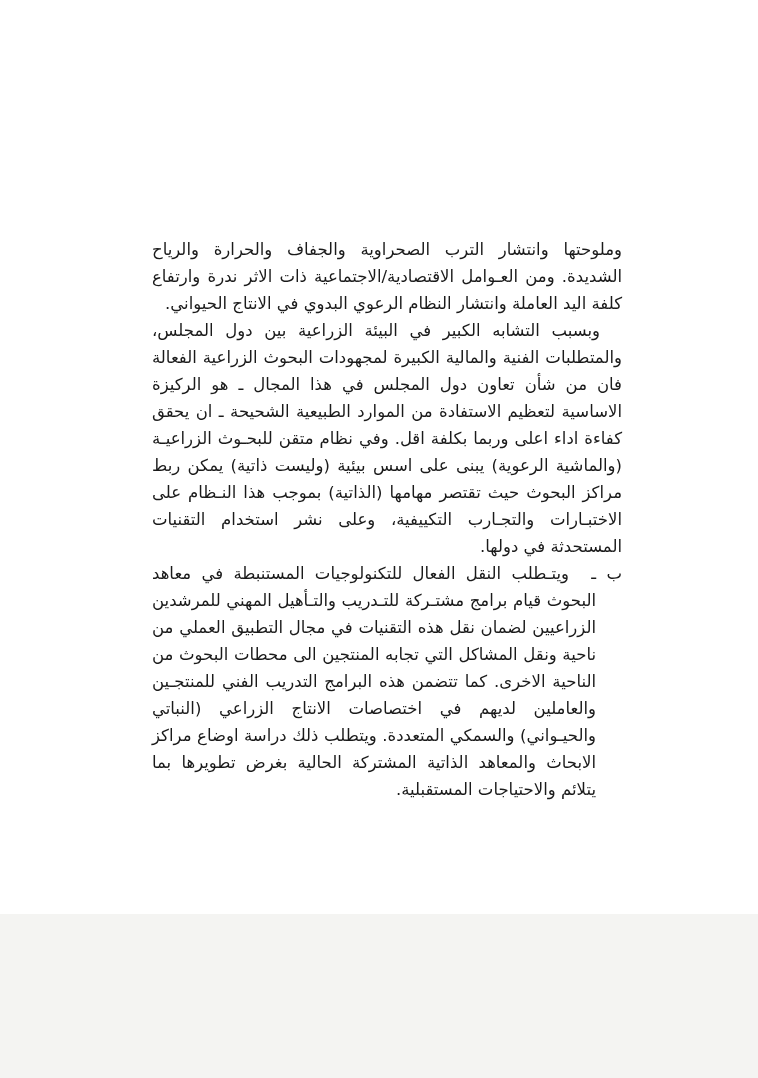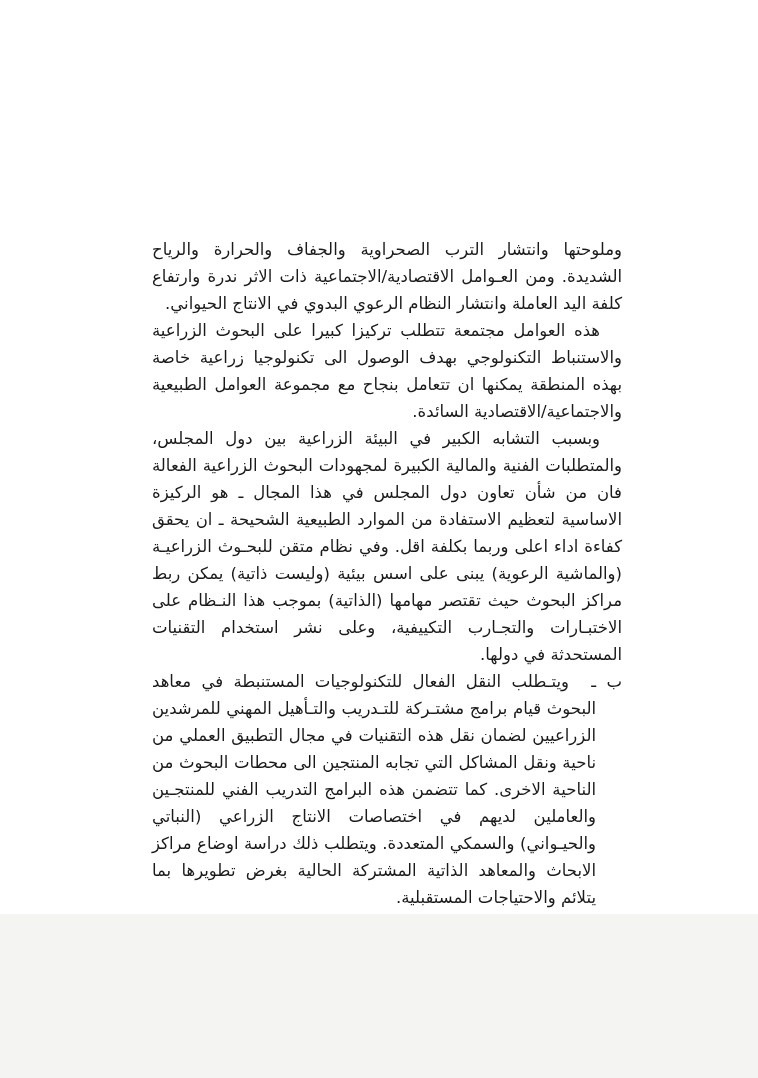--- a/index.html
+++ b/index.html
@@ -60,21 +60,20 @@
 </style>
 </head>
 <body>
 
 <div class="page">
 
   <div class="text-block">
 
     <p class="para">وملوحتها وانتشار الترب الصحراوية والجفاف والحرارة والرياح الشديدة. ومن العـوامل الاقتصادية/الاجتماعية ذات الاثر ندرة وارتفاع كلفة اليد العاملة وانتشار النظام الرعوي البدوي في الانتاج الحيواني.</p>
 
-    <p class="para indent-first">هذه العوامل مجتمعة تتطلب تركيزا كبيرا على البحوث الزراعية والاستنباط التكنولوجي بهدف الوصول الى تكنولوجيا زراعية خاصة بهذه المنطقة يمكنها ان تتعامل بنجاح مع مجموعة العوامل الطبيعية والاجتماعية/الاقتصادية السائدة.</p>
 
     <p class="para indent-first">وبسبب التشابه الكبير في البيئة الزراعية بين دول المجلس، والمتطلبات الفنية والمالية الكبيرة لمجهودات البحوث الزراعية الفعالة فان من شأن تعاون دول المجلس في هذا المجال ـ هو الركيزة الاساسية لتعظيم الاستفادة من الموارد الطبيعية الشحيحة ـ ان يحقق كفاءة اداء اعلى وربما بكلفة اقل. وفي نظام متقن للبحـوث الزراعيـة (والماشية الرعوية) يبنى على اسس بيئية (وليست ذاتية) يمكن ربط مراكز البحوث حيث تقتصر مهامها (الذاتية) بموجب هذا النـظام على الاختبـارات والتجـارب التكييفية، وعلى نشر استخدام التقنيات المستحدثة في دولها.</p>
 
     <p class="para item"><span class="marker">ب ـ</span> <span>ويتـطلب النقل الفعال للتكنولوجيات المستنبطة في معاهد البحوث قيام برامج مشتـركة للتـدريب والتـأهيل المهني للمرشدين الزراعيين لضمان نقل هذه التقنيات في مجال التطبيق العملي من ناحية ونقل المشاكل التي تجابه المنتجين الى محطات البحوث من الناحية الاخرى. كما تتضمن هذه البرامج التدريب الفني للمنتجـين والعاملين لديهم في اختصاصات الانتاج الزراعي (النباتي والحيـواني) والسمكي المتعددة. ويتطلب ذلك دراسة اوضاع مراكز الابحاث والمعاهد الذاتية المشتركة الحالية بغرض تطويرها بما يتلائم والاحتياجات المستقبلية.</span></p>
 
   </div>
 
   <div class="page-number">١٣</div>
 
 </div>

